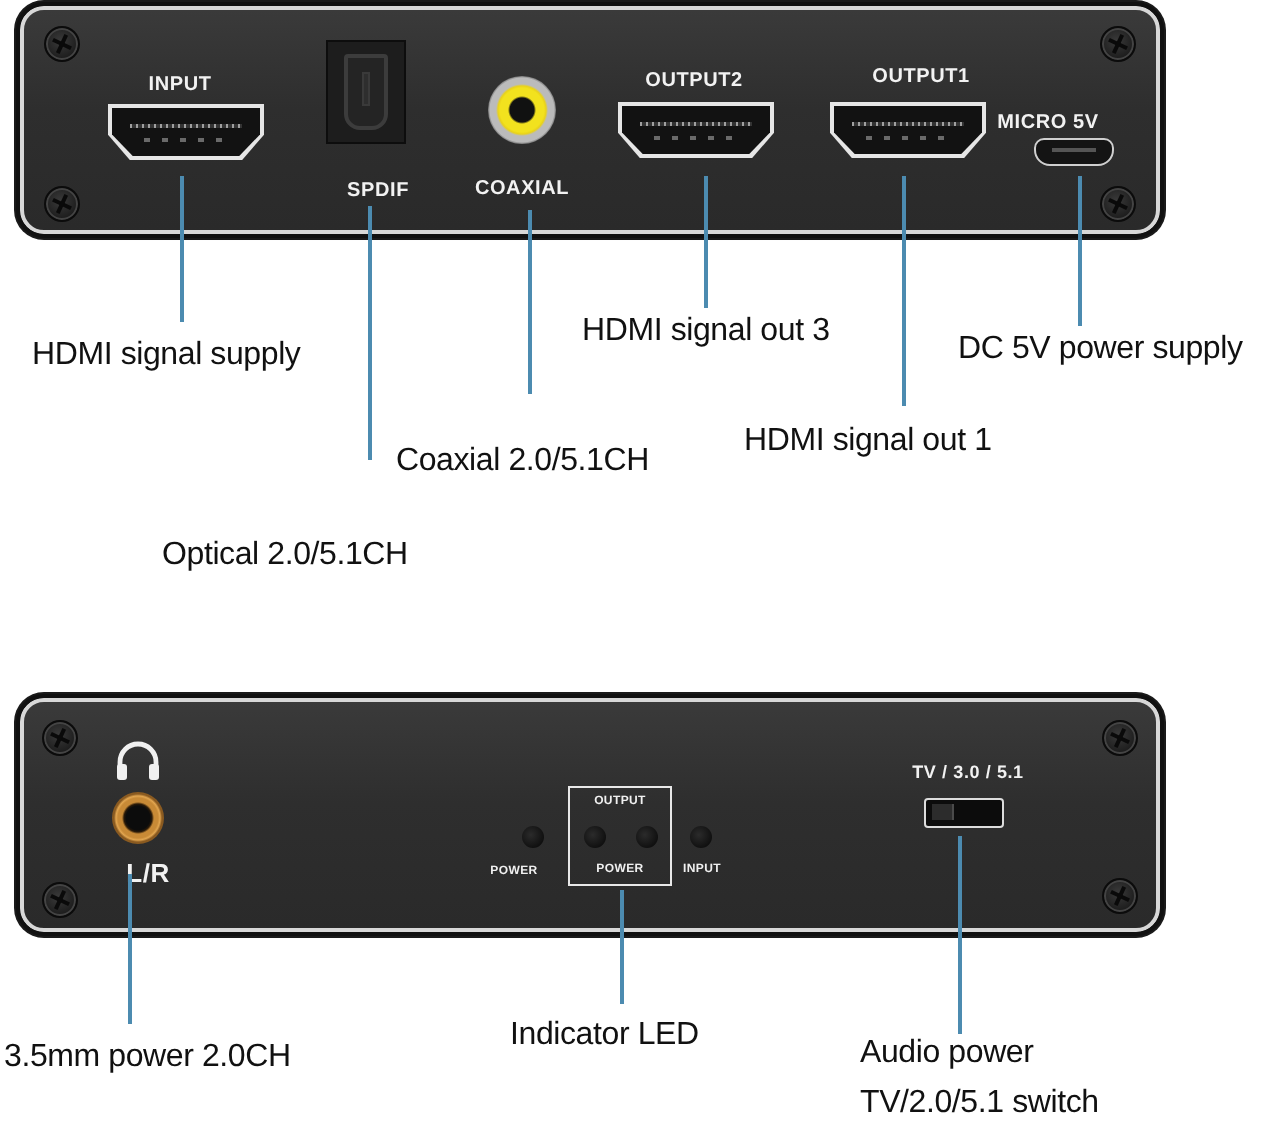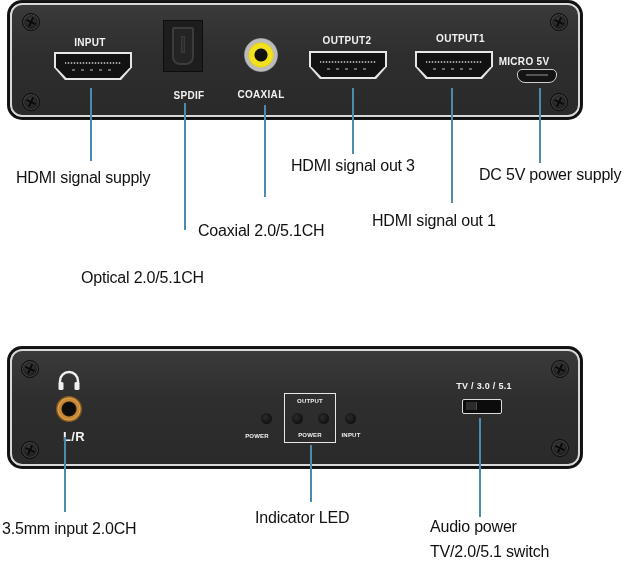--- a/index.html
+++ b/index.html
@@ -194,16 +194,16 @@
   <span class="port-label" style="left:472px; top:30px; font-size:9px;">TV / 3.0 / 5.1</span>
   <div class="slide-switch" style="left:450px; top:48px;">
       <div></div>
     </div>
 </div>
 
 <div class="leader" style="left:64px; top:437px; height:75px;"></div>
 <div class="leader" style="left:310px; top:445px; height:57px;"></div>
 <div class="leader" style="left:479px; top:418px; height:99px;"></div>
 
-<div class="callout" style="left:2px; top:520px;">3.5mm input 2.0CH</div>
+<div class="callout" style="left:2px; top:520px;">3.5mm power 2.0CH</div>
 <div class="callout" style="left:255px; top:509px;">Indicator LED</div>
 <div class="callout" style="left:430px; top:518px;">Audio power</div>
 <div class="callout" style="left:430px; top:543px;">TV/2.0/5.1 switch</div>
 
 </body></html>

